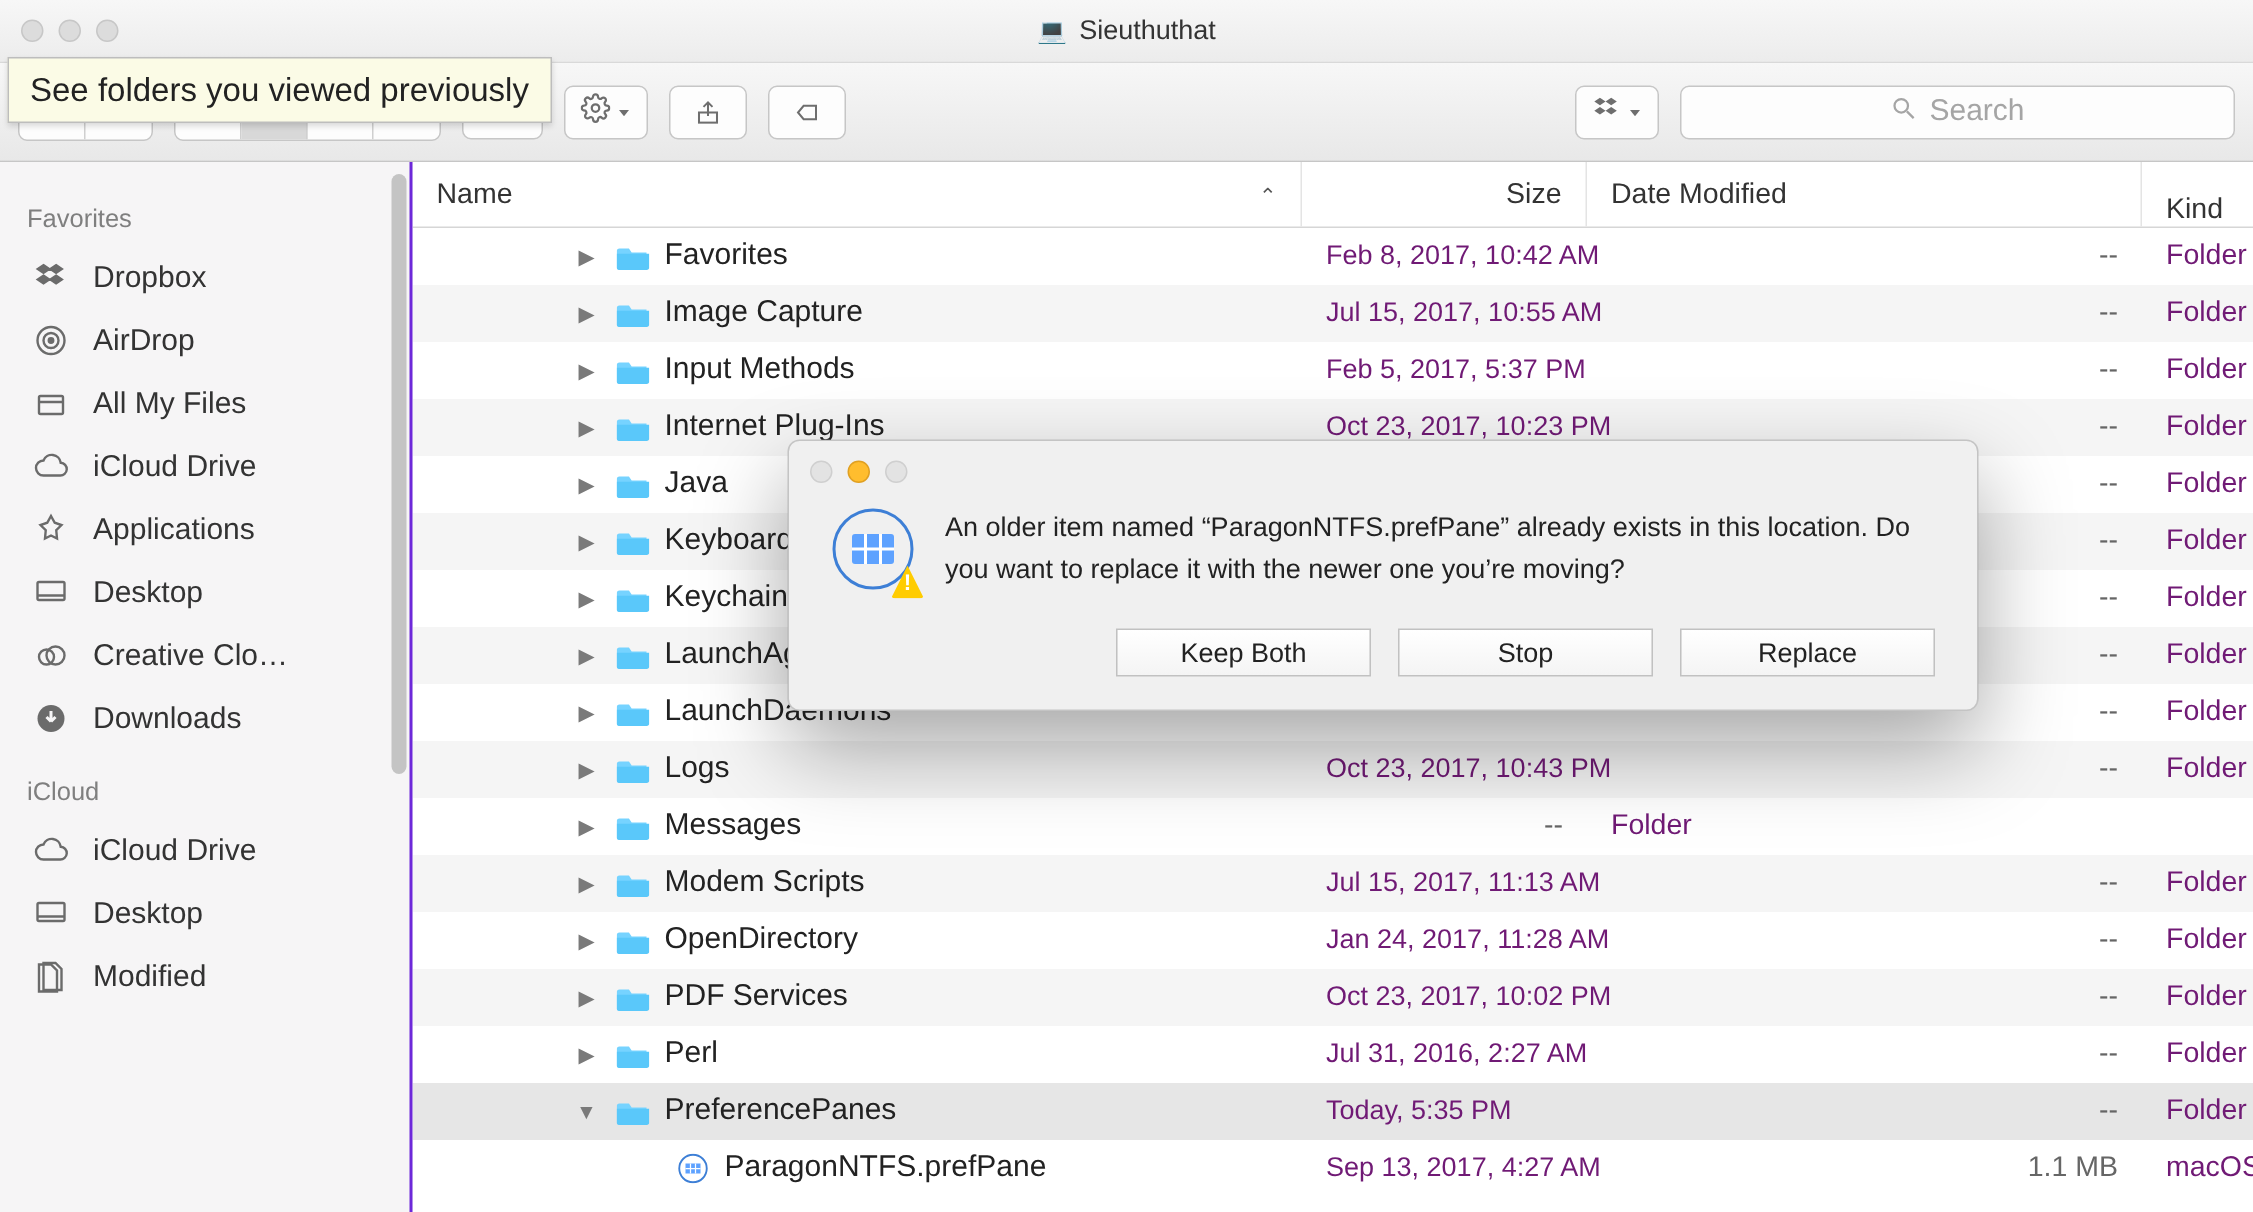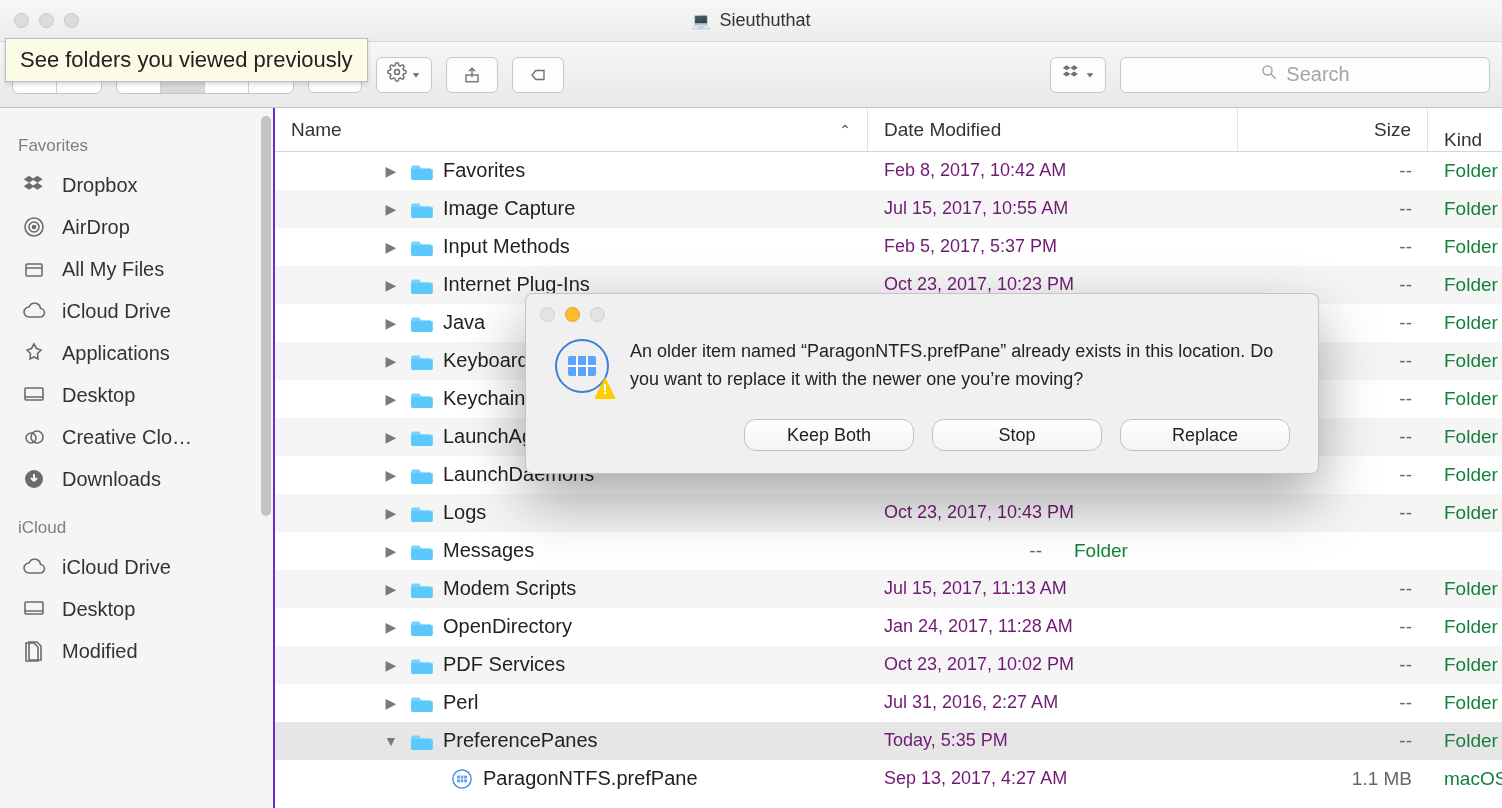--- a/index.html
+++ b/index.html
@@ -114,21 +114,21 @@
   .row {
     height:38px; display:flex; align-items:center; font-size:20px;
     border-bottom:1px solid transparent;
   }
   .row.alt { background:#f5f5f5; }
   .row.expanded { background:#e6e6e6; }
   .cell { padding:0 16px; height:100%; display:flex; align-items:center; white-space:nowrap; overflow:hidden; }
   .cell.name { flex:0 0 593px; gap:10px; }
   .cell.date { flex:0 0 370px; color:#701a75; font-size:18px; }
   .cell.size { flex:0 0 190px; justify-content:flex-end; color:#666; font-size:19px; }
-  .cell.kind { flex:1; color:#15803d; font-size:19px; }
+  .cell.kind { flex:1; color:#701a75; font-size:19px; }
   .disclosure { width:20px; text-align:center; color:#7a7a7a; font-size:14px; }
   .indent1 { width:80px; }
   .indent2 { width:150px; }
   .folder-icon { width:22px; height:18px; }
   .folder-icon svg { width:22px; height:18px; }
   .file-icon { width:22px; height:22px; display:flex; align-items:center; justify-content:center;}
   .file-icon .pref-svg { width:20px; height:20px; }
 
   
   .dialog {
@@ -155,21 +155,21 @@
     background:#ffcc00; border-radius:3px; display:flex; align-items:center; justify-content:center;
     clip-path: polygon(50% 0%, 100% 100%, 0% 100%);
     font-size:15px; font-weight:bold; color:#fff;
   }
   .dialog .d-text { flex:1; font-size:18px; line-height:1.55; color:#222; }
   .dialog .d-buttons { display:flex; justify-content:flex-end; gap:18px; padding: 22px 28px 0 28px; }
   .dialog .d-btn {
     width:170px; height:32px;
     background:linear-gradient(#ffffff,#f4f4f4);
     border:1px solid #c1c1c1;
-    border-radius:12px;
+    border-radius:0;
     font-size:18px;
     display:flex; align-items:center; justify-content:center;
     color:#222;
   }
 </style>
 </head>
 <body>
 
 <div class="titlebar">
   <div class="traffic-lights">
@@ -403,25 +403,25 @@
       </div>
     </div>
   </div>
 
   <div class="content">
     <div class="col-headers">
       <div class="ch name">
         <span>Name</span>
         <span class="caret">⌃</span>
       </div>
+      <div class="ch size">
+          <span>Size</span>
+        </div>
       <div class="ch date">
           <span>Date Modified</span>
-        </div>
-      <div class="ch size">
-          <span>Size</span>
         </div>
       <div class="ch kind">
           <span>Kind</span>
         </div>
     </div>
 
     <div class="file-list" id="file-list">
         <div class="row">
           <div class="cell name">
             <div class="indent1"></div>

